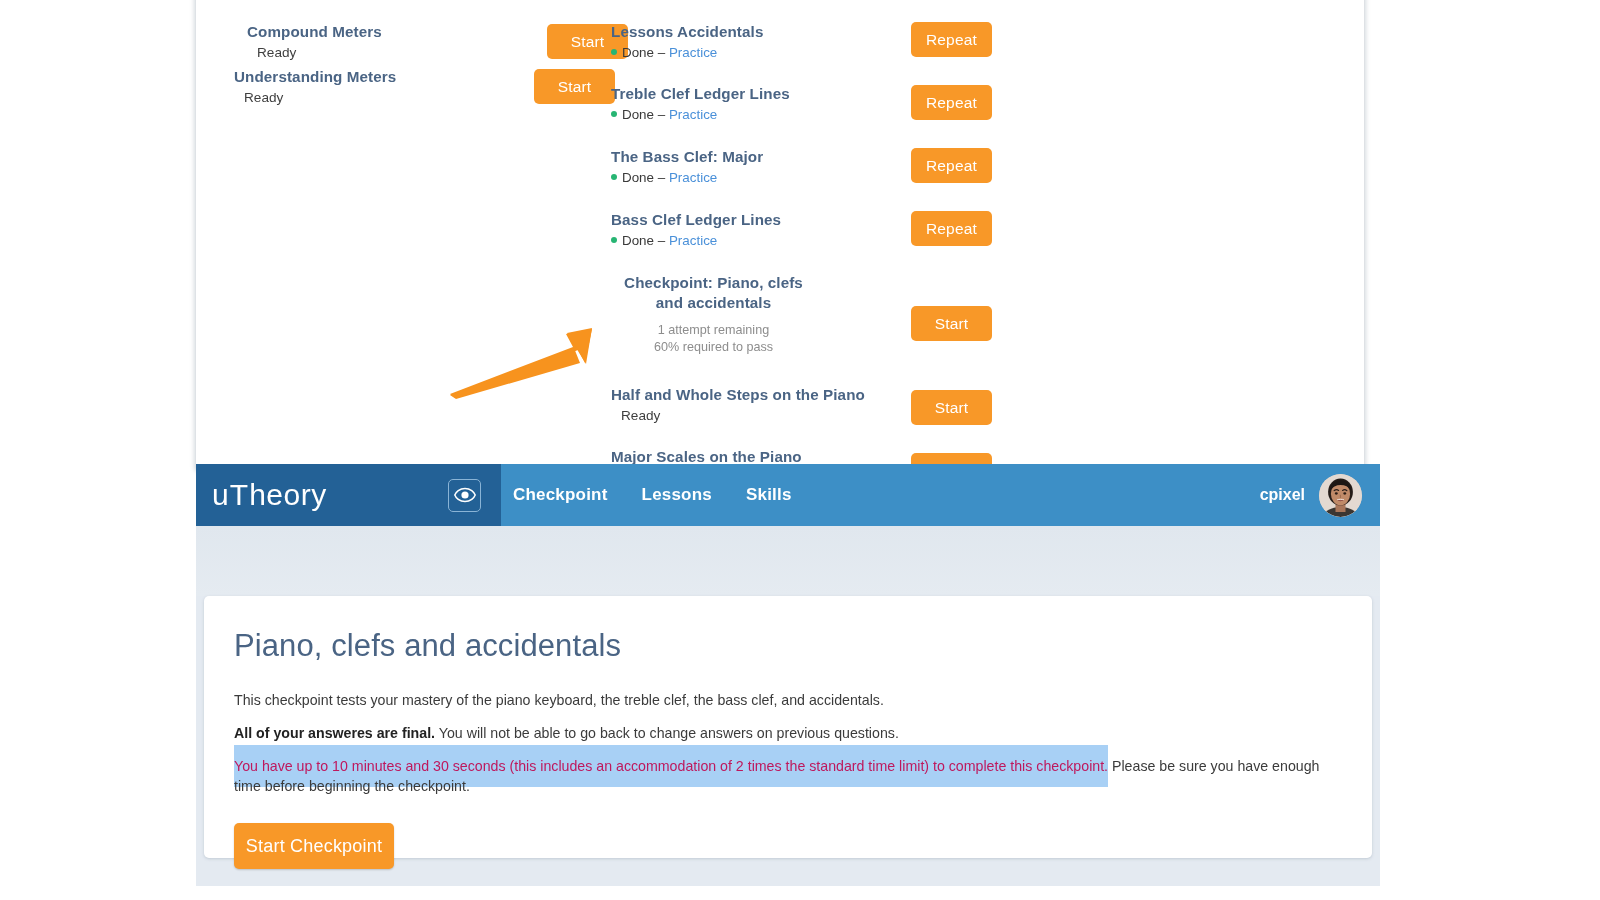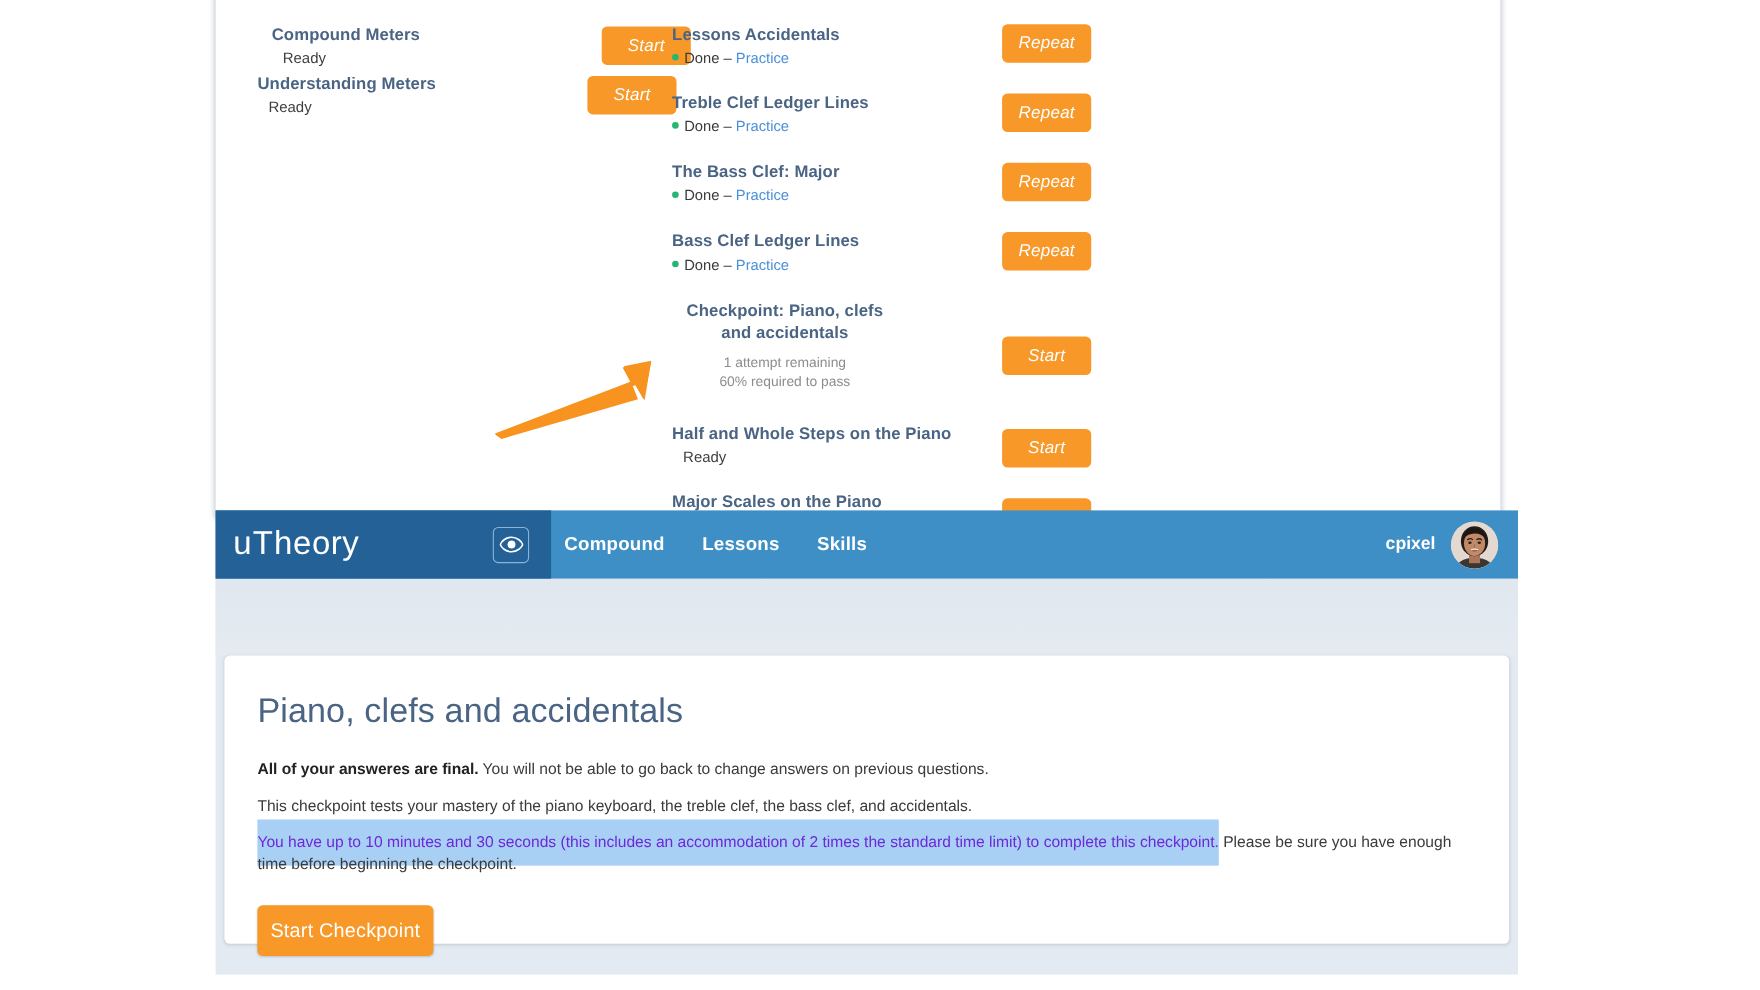--- a/index.html
+++ b/index.html
@@ -101,21 +101,21 @@
     border: none;
     border-radius: 5px;
     font-size: 15.5px;
     font-weight: 400;
     cursor: pointer;
     font-family: "Liberation Sans", sans-serif;
     letter-spacing: .2px;
   }
   .btn-row {
     position: absolute;
-    width: 81px; height: 35px; font-style: italic;
+    width: 81px; height: 35px;
   }
 
   
   #annotation-arrow {
     position: absolute;
     left: 440px; top: 325px;
     width: 190px; height: 90px;
     pointer-events: none;
   }
 
@@ -238,21 +238,21 @@
   }
   .cp-para {
     font-size: 14.2px;
     color: #3b3b3b;
     line-height: 20px;
     margin: 0 0 13px 0;
   }
   .cp-para b { font-weight: bold; color: #222; }
   .sel {
     background: #a8d0f5;
-    color: #6d28d9;
+    color: #be185d;
     padding: 13px 0;
   }
   #start-checkpoint-btn {
     margin-top: 14px;
     width: 160px; height: 46px;
     font-size: 18px;
     box-shadow: 0 1px 2px rgba(0,0,0,.18);
   }
 </style>
 </head>
@@ -376,21 +376,21 @@
       </div>
       <div id="eye-btn">
         <svg width="22" height="16" viewBox="0 0 22 16">
           <path d="M11 1.4C5.6 1.4 1.8 5.2 0.8 8c1 2.8 4.8 6.6 10.2 6.6S20.2 10.8 21.2 8C20.2 5.2 16.4 1.4 11 1.4z" fill="none" stroke="#ffffff" stroke-width="1.5"></path>
           <circle cx="11" cy="8" r="3.6" fill="#ffffff"></circle>
         </svg>
       </div>
     </div>
 
     <div id="nav-links">
-      <a class="nav-link" href="#">Compound</a>
+      <a class="nav-link" href="#">Checkpoint</a>
       <a class="nav-link" href="#">Lessons</a>
       <a class="nav-link" href="#">Skills</a>
     </div>
 
     <div id="nav-right">
       <span id="username">cpixel</span>
       <div id="avatar">
         <svg width="43" height="43" viewBox="0 0 43 43">
           <defs>
             <clipPath id="av">
@@ -425,22 +425,22 @@
       </div>
     </div>
   </div>
 
   <div id="page-bg"></div>
   <div id="page-bg-shadow"></div>
 
   <div id="checkpoint-card">
     <h1 id="checkpoint-title">Piano, clefs and accidentals</h1>
 
+    <p class="cp-para">This checkpoint tests your mastery of the piano keyboard, the treble clef, the bass clef, and accidentals.</p>
+
     <p class="cp-para"><b>All of your answeres are final.</b><span> You will not be able to go back to change answers on previous questions.</span></p>
-
-    <p class="cp-para">This checkpoint tests your mastery of the piano keyboard, the treble clef, the bass clef, and accidentals.</p>
 
     <p class="cp-para"><span class="sel">You have up to 10 minutes and 30 seconds (this includes an accommodation of 2 times the standard time limit) to complete this checkpoint.</span><span> Please be sure you have enough time before beginning the checkpoint.</span></p>
 
     <button class="btn-orange" id="start-checkpoint-btn">Start Checkpoint</button>
   </div>
 
 </div>
 
 </body></html>

